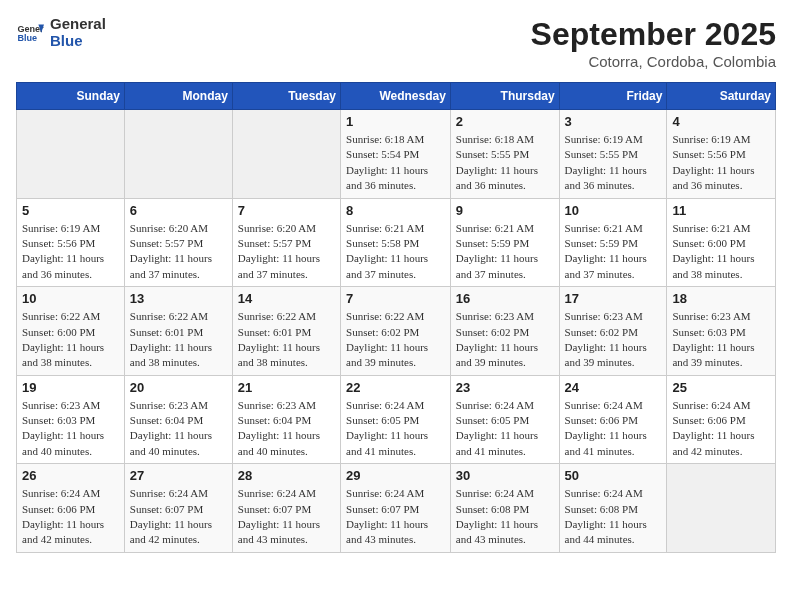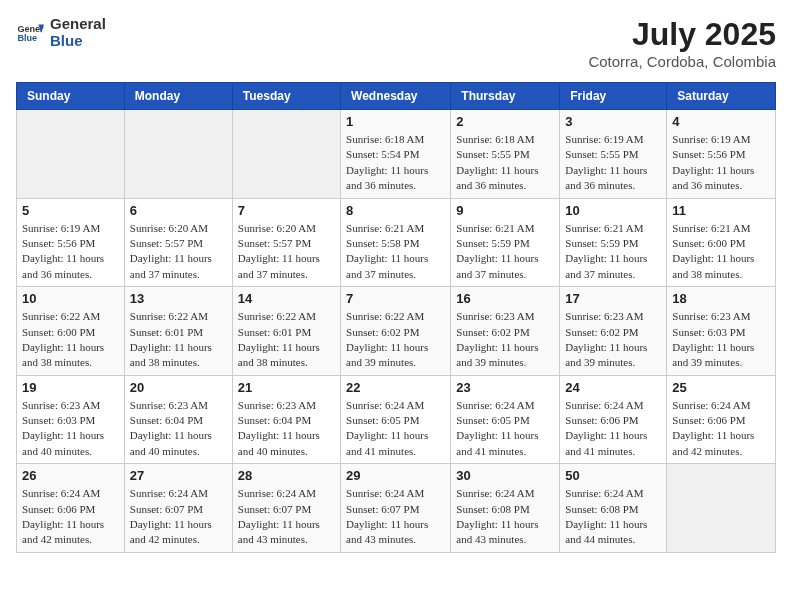--- a/index.html
+++ b/index.html
@@ -39,22 +39,22 @@
       text-align: right;
     }
     .calendar {
       width: 100%;
       border-collapse: collapse;
       font-size: 11px;
     }
     .calendar thead tr th {
       background: #2255bb;
       color: #fff;
-      padding: 6px 10px;
-      text-align: left;
+      padding: 6px 4px;
+      text-align: right;
       font-size: 12px;
       border: 1px solid #1a4499;
     }
     .calendar tbody tr td {
       border: 1px solid #ccc;
       vertical-align: top;
       padding: 4px 5px;
       width: 113px;
       min-height: 80px;
       background: #fff;
@@ -87,21 +87,21 @@
       <text x="2" y="18" font-size="13" font-weight="bold" fill="#333" font-family="Arial">General</text>
       <text x="2" y="32" font-size="13" font-weight="bold" fill="#2255aa" font-family="Arial">Blue</text>
       <polygon points="32,8 40,8 36,20" fill="#2255aa"></polygon>
     </svg>
     <div style="display:flex;flex-direction:column;line-height:1.1;margin-left:2px;">
       <span style="font-size:15px;font-weight:bold;color:#333;">General</span>
       <span style="font-size:15px;font-weight:bold;color:#2255aa;">Blue</span>
     </div>
   </div>
   <div class="title-block">
-    <div class="title-month">July 2025</div>
+    <div class="title-month">September 2025</div>
     <div class="title-location">Cotorra, Cordoba, Colombia</div>
   </div>
 </div>
 
 <table class="calendar">
   <thead>
     <tr>
     <th>Sunday</th>
         <th>Monday</th>
         <th>Tuesday</th>

